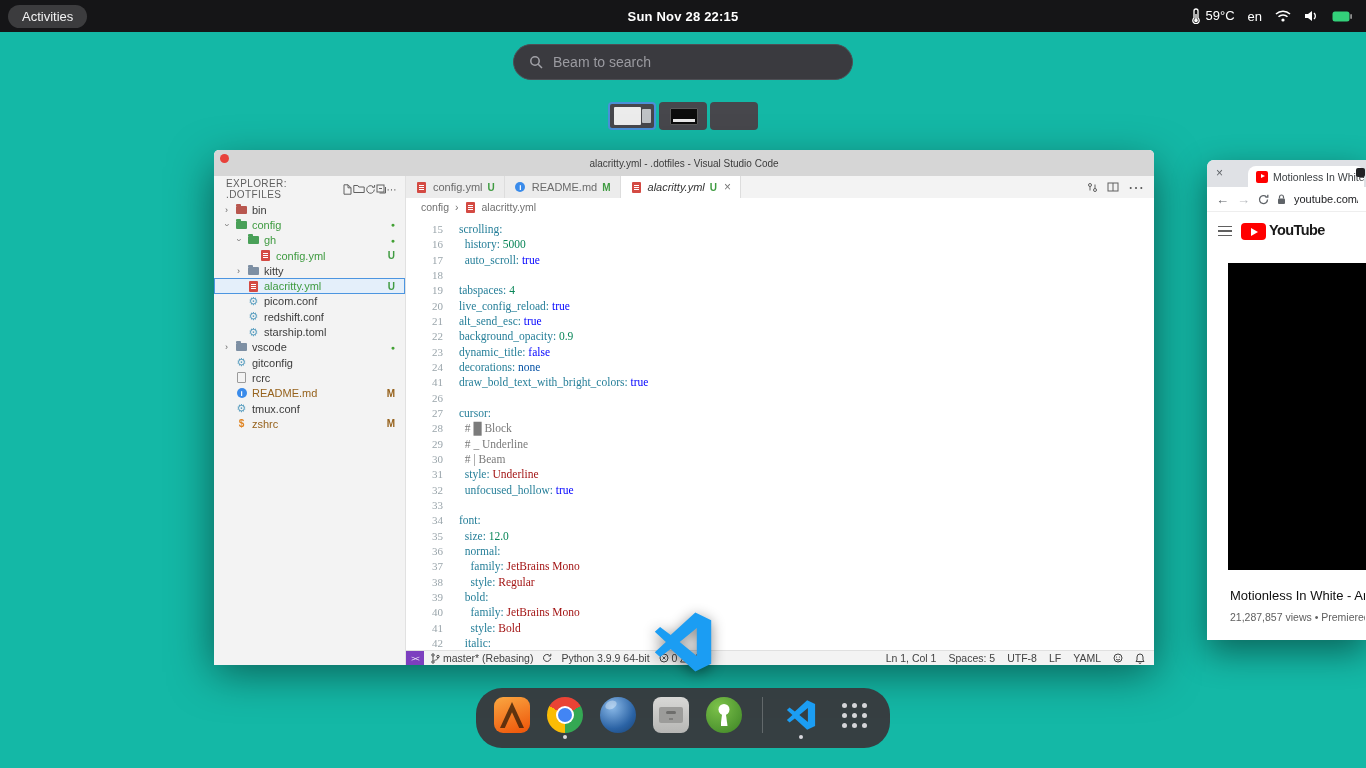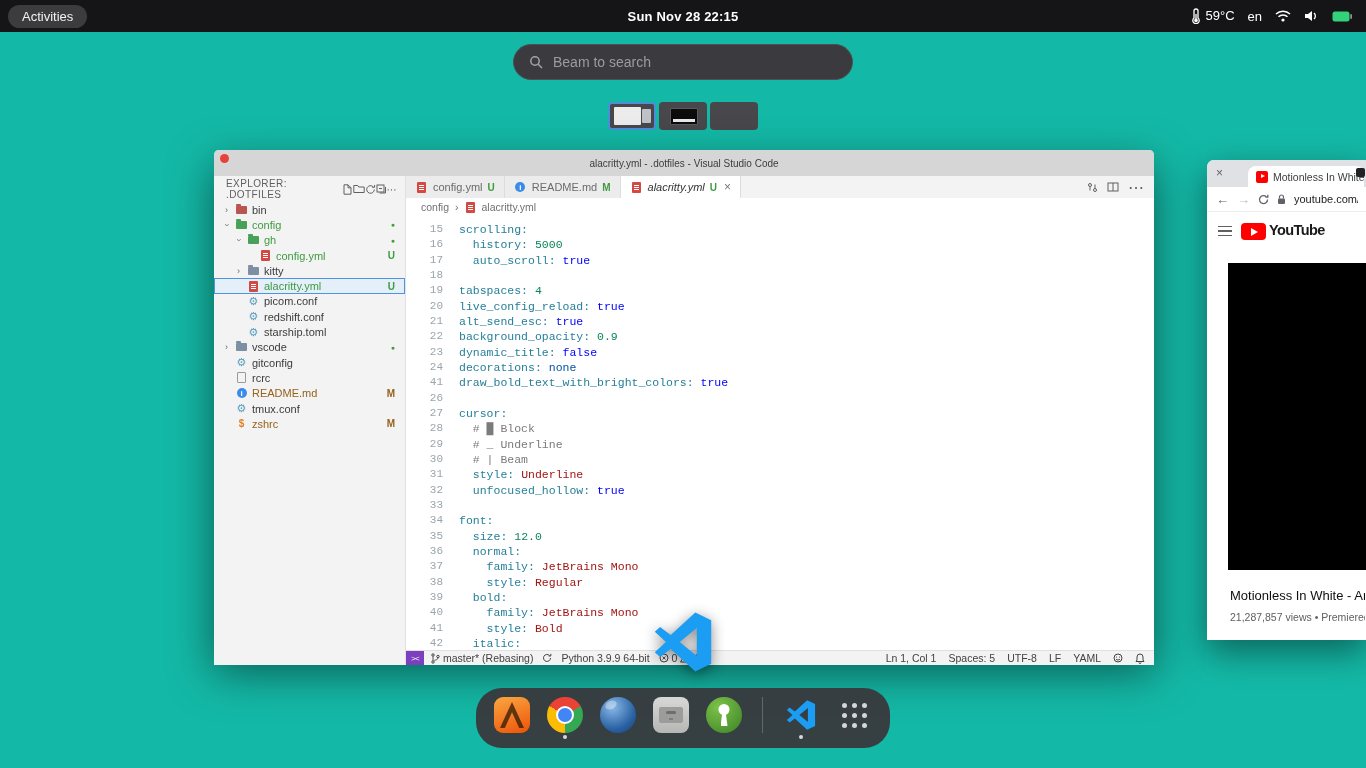--- a/index.html
+++ b/index.html
@@ -62,21 +62,21 @@
   .tabbar{height:22px;background:#f3f3f3;display:flex;align-items:stretch;}
   #tabs{display:flex;}
   .etab{display:flex;align-items:center;gap:5px;padding:0 9px;font-size:11px;color:#6b6b6b;background:#ececec;border-right:1px solid #ddd;}
   .etab.active{background:#fff;color:#333;}
   .etlabel.ital{font-style:italic;}
   .etbadge{font-size:10px;font-weight:700;color:#3f9b41;}
   .etclose{color:#777;font-size:12px;margin-left:2px;}
   .tabacts{margin-left:auto;display:flex;align-items:center;gap:9px;padding:0 10px;color:#616161;}
   .crumbs{height:18px;display:flex;align-items:center;gap:6px;padding-left:15px;font-size:10.5px;color:#717171;background:#fff;}
   .crumbs .ticon{width:11px;height:11px;}
-  #editor{flex:1;overflow:hidden;background:#fff;padding-top:6px;font-family:Liberation Mono, monospace;font-size:11.5px;line-height:15.33px;}
+  #editor{flex:1;overflow:hidden;background:#fff;padding-top:6px;font-family:Liberation Serif, serif;font-size:11.5px;line-height:15.33px;}
   .eline{display:flex;height:15.33px;white-space:pre;}
   .ln{width:37px;text-align:right;color:#9aa5ab;font-size:11px;flex:none;}
   .ecode{margin-left:16px;white-space:pre;color:#333;}
   .tok-k{color:#267f99;}
   .tok-n{color:#098658;}
   .tok-b{color:#0000ff;}
   .tok-v{color:#0451a5;}
   .tok-s{color:#a31515;}
   .tok-c{color:#7b7b7b;}
   .tok-p{color:#333;}

